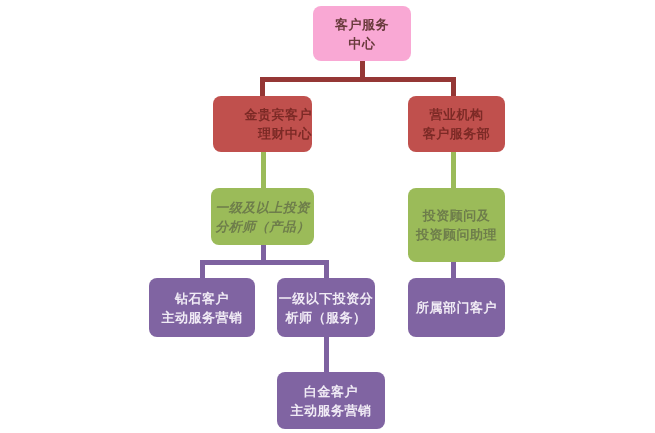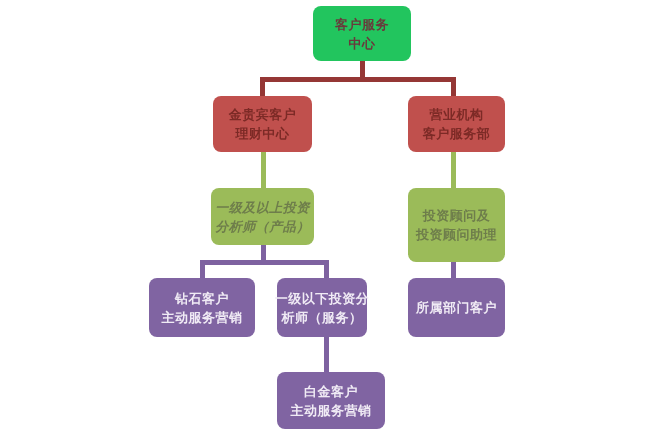--- a/index.html
+++ b/index.html
@@ -25,21 +25,21 @@
     text-align: center;
     box-sizing: border-box;
   }
   .node .line {
     font-size: 13px;
     font-weight: bold;
     line-height: 19px;
     letter-spacing: 0.5px;
     white-space: nowrap;
   }
-  .node.blue   { background: #22c55e; text-align: center; }
+  .node.blue   { background: #f9a8d4; text-align: center; }
   .node.blue .line   { color: #693a3c; }
   .node.red    { background: #c0504d; }
   .node.red .line    { color: #7c2a26; }
   .node.green  { background: #9bbb59; }
   .node.green .line  { color: #6e7d4b; }
   .node.purple { background: #8064a2; }
   .node.purple .line { color: #f0ebf5; }
   .conn {
     position: absolute;
   }
@@ -66,21 +66,21 @@
   <div class="conn purple-line" style="left:324px; top:260px; width:5px; height:18px;"></div>
   <div class="conn purple-line" style="left:451px; top:245px; width:5px; height:33px;"></div>
 
   <div class="conn purple-line" style="left:324px; top:337px; width:5px; height:35px;"></div>
 
   <div class="node blue" style="left:313px; top:6px; width:98px; height:55px;">
     <div class="line">客户服务</div>
     <div class="line">中心</div>
   </div>
 
-  <div class="node red" style="left:213px; top:96px; width:99px; height:56px;">
+  <div class="node red" style="left:213px; top:96px; width:99px; height:56px;align-items:flex-end;">
     <div class="line">金贵宾客户</div>
     <div class="line">理财中心</div>
   </div>
   <div class="node red" style="left:408px; top:96px; width:97px; height:56px;">
     <div class="line">营业机构</div>
     <div class="line">客户服务部</div>
   </div>
 
   <div class="node green" style="left:211px; top:188px; width:103px; height:57px;font-style:italic;">
     <div class="line">一级及以上投资</div>
@@ -88,21 +88,21 @@
   </div>
   <div class="node green" style="left:408px; top:188px; width:97px; height:74px;">
     <div class="line">投资顾问及</div>
     <div class="line">投资顾问助理</div>
   </div>
 
   <div class="node purple" style="left:149px; top:278px; width:106px; height:59px;">
     <div class="line">钻石客户</div>
     <div class="line">主动服务营销</div>
   </div>
-  <div class="node purple" style="left:277px; top:278px; width:90px; height:59px;align-items:center;">
+  <div class="node purple" style="left:277px; top:278px; width:98px; height:59px;align-items:center;">
     <div class="line">一级以下投资分</div>
     <div class="line">析师（服务）</div>
   </div>
   <div class="node purple" style="left:408px; top:278px; width:97px; height:59px;gap:44px;">
     <div class="line">所属部门客户</div>
   </div>
 
   <div class="node purple" style="left:277px; top:372px; width:108px; height:57px;">
     <div class="line">白金客户</div>
     <div class="line">主动服务营销</div>

